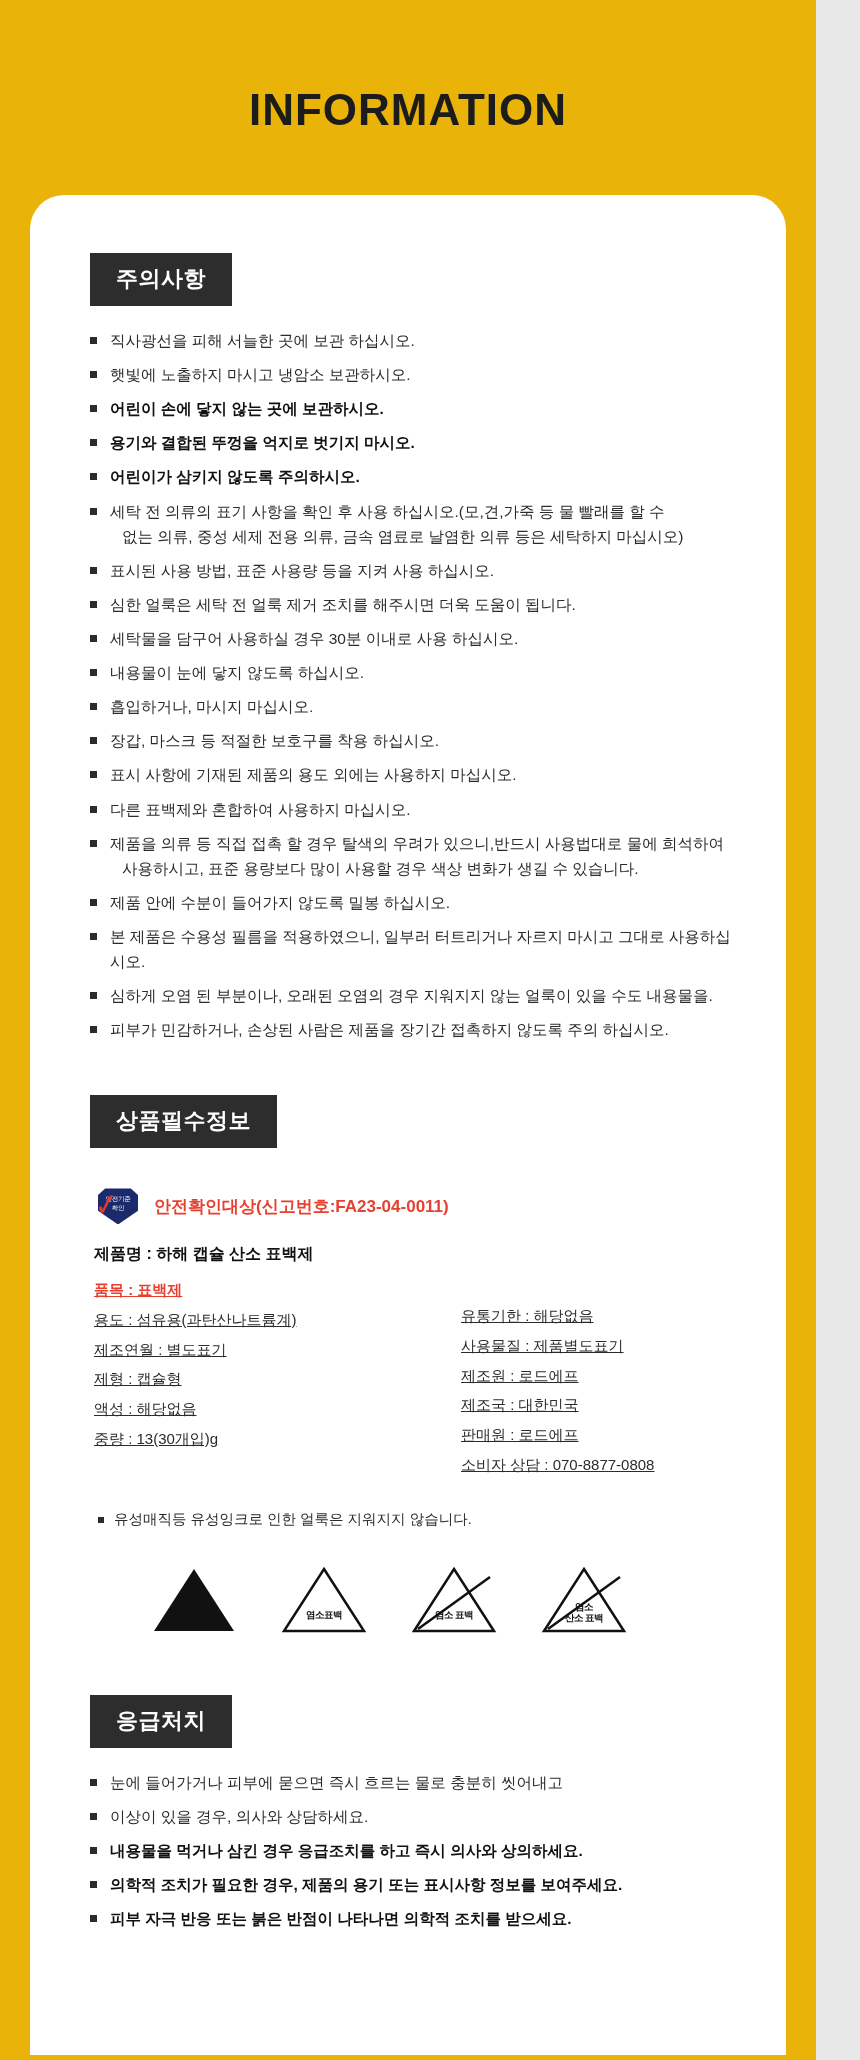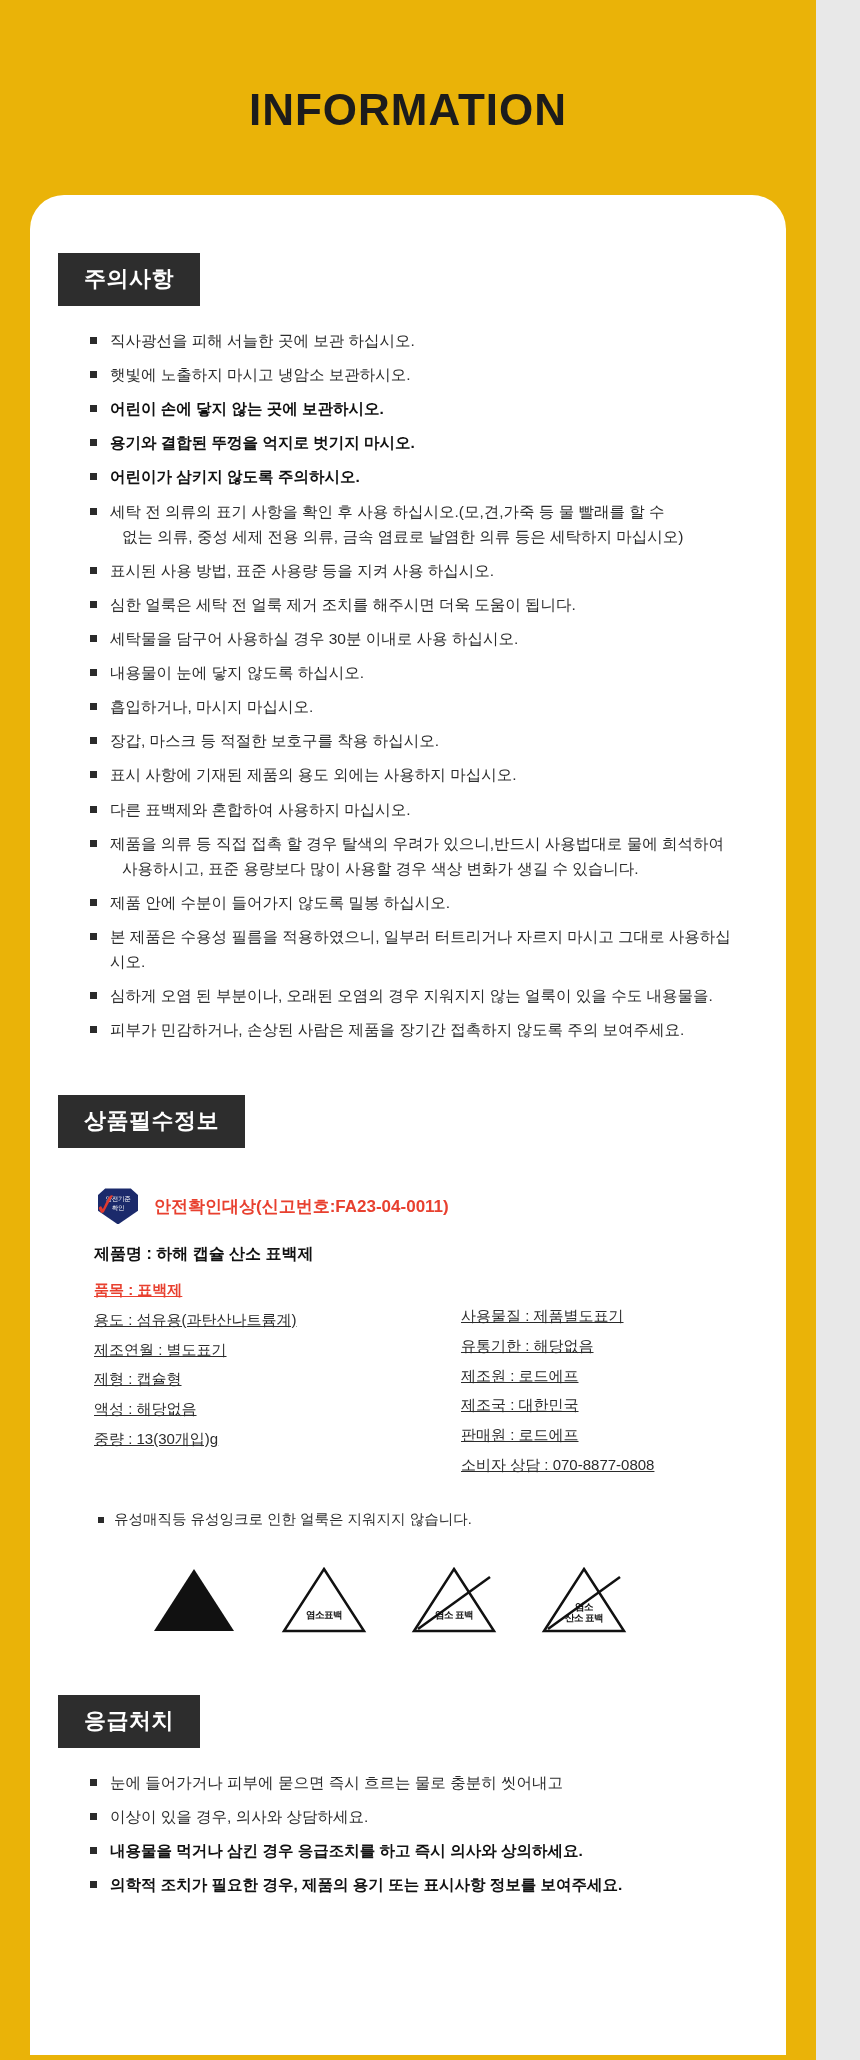--- a/index.html
+++ b/index.html
@@ -35,21 +35,21 @@
     box-sizing:border-box;
     min-height:1860px;
   }
   .section-head{
     display:inline-block;
     background:#2d2d2d;
     color:#ffffff;
     font-size:22px;
     font-weight:bold;
     padding:11px 26px 12px 26px;
-    margin:18px 0 22px 28px;
+    margin:18px 0 22px 60px;
     letter-spacing:0.5px;
   }
   .list{
     margin:0;
     padding:0 46px 0 60px;
     list-style:none;
   }
   .list li{
     position:relative;
     font-size:15.5px;
@@ -174,21 +174,21 @@
         <li><span>세탁물을 담구어 사용하실 경우 30분 이내로 사용 하십시오.</span></li>
         <li><span>내용물이 눈에 닿지 않도록 하십시오.</span></li>
         <li><span>흡입하거나, 마시지 마십시오.</span></li>
         <li><span>장갑, 마스크 등 적절한 보호구를 착용 하십시오.</span></li>
         <li><span>표시 사항에 기재된 제품의 용도 외에는 사용하지 마십시오.</span></li>
         <li><span>다른 표백제와 혼합하여 사용하지 마십시오.</span></li>
         <li><span>제품을 의류 등 직접 접촉 할 경우 탈색의 우려가 있으니,반드시 사용법대로 물에 희석하여</span><span class="cont">사용하시고, 표준 용량보다 많이 사용할 경우 색상 변화가 생길 수 있습니다.</span></li>
         <li><span>제품 안에 수분이 들어가지 않도록 밀봉 하십시오.</span></li>
         <li><span>본 제품은 수용성 필름을 적용하였으니, 일부러 터트리거나 자르지 마시고 그대로 사용하십시오.</span></li>
         <li><span>심하게 오염 된 부분이나, 오래된 오염의 경우 지워지지 않는 얼룩이 있을 수도 내용물을.</span></li>
-        <li><span>피부가 민감하거나, 손상된 사람은 제품을 장기간 접촉하지 않도록 주의 보여주세요.</span></li>
+        <li><span>피부가 민감하거나, 손상된 사람은 제품을 장기간 접촉하지 않도록 주의 하십시오.</span></li>
       </ul>
 
     
     <div class="section-head" style="margin-top:44px;">상품필수정보</div>
 
     <div class="info-body">
 
       <div class="safety-row">
         <span class="ktc-mark">
           <span class="shield"></span>
@@ -203,22 +203,22 @@
       <div class="two-col">
         <div class="col left" id="spec-left">
             <div class="row red">품목 : 표백제</div>
             <div class="row">용도 : 섬유용(과탄산나트륨계)</div>
             <div class="row">제조연월 : 별도표기</div>
             <div class="row">제형 : 캡슐형</div>
             <div class="row">액성 : 해당없음</div>
             <div class="row">중량 : 13(30개입)g</div>
           </div>
         <div class="col right" id="spec-right">
+            <div class="row">유통기한 : 해당없음</div>
             <div class="row">사용물질 : 제품별도표기</div>
-            <div class="row">유통기한 : 해당없음</div>
             <div class="row">제조원 : 로드에프</div>
             <div class="row">제조국 : 대한민국</div>
             <div class="row">판매원 : 로드에프</div>
             <div class="row">소비자 상담 : 070-8877-0808</div>
           </div>
       </div>
 
       <div class="note">유성매직등 유성잉크로 인한 얼룩은 지워지지 않습니다.</div>
 
       <div class="symbols">
@@ -256,17 +256,18 @@
       </div>
     </div>
 
     
     <div class="section-head" style="margin-top:60px;">응급처치</div>
     <ul class="list" id="first-aid-list">
         <li><span>눈에 들어가거나 피부에 묻으면 즉시 흐르는 물로 충분히 씻어내고</span></li>
         <li><span>이상이 있을 경우, 의사와 상담하세요.</span></li>
         <li class="bold"><span>내용물을 먹거나 삼킨 경우 응급조치를 하고 즉시 의사와 상의하세요.</span></li>
         <li class="bold"><span>의학적 조치가 필요한 경우, 제품의 용기 또는 표시사항 정보를 보여주세요.</span></li>
+        <li class="bold"><span>피부 자극 반응 또는 붉은 반점이 나타나면 의학적 조치를 받으세요.</span></li>
       </ul>
 
     <div class="foot-note"></div>
   </div>
 </div>
 
 </body></html>

